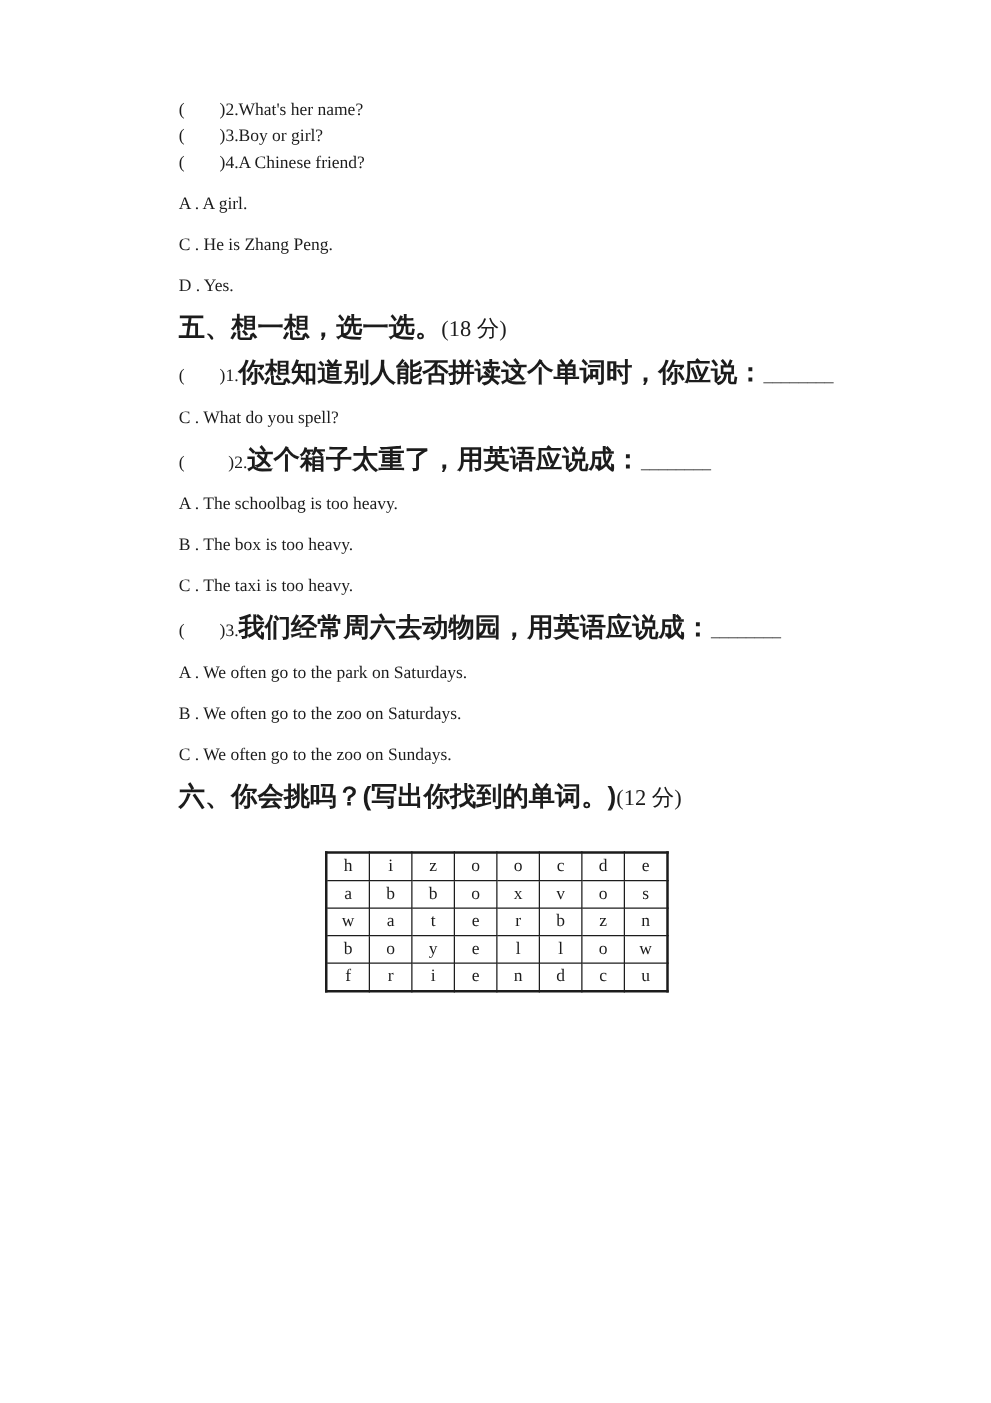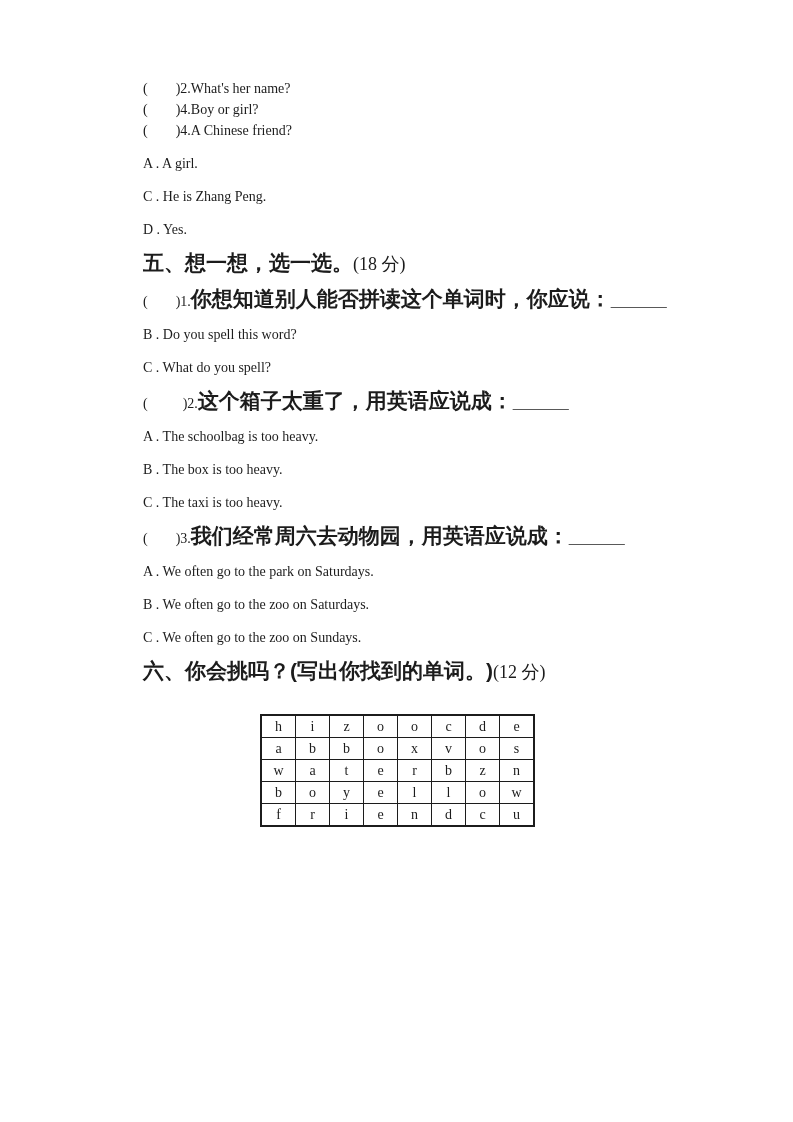--- a/index.html
+++ b/index.html
@@ -67,31 +67,30 @@
     color: #1c1c1c;
   }
 </style>
 </head>
 <body>
 
 <div class="page">
   <div class="content">
 
     <p class="tight">(        )2.What's her name?</p>
-    <p class="tight">(        )4.Boy or girl?</p>
+    <p class="tight">(        )3.Boy or girl?</p>
     <p class="tight">(        )4.A Chinese friend?</p>
 
     <p class="para">A . A girl.</p>
     <p class="para">C . He is Zhang Peng.</p>
     <p class="para">D . Yes.</p>
 
     <p class="para"><span class="sec-title">五、想一想，选一选。</span><span class="sec-score">(18 分)</span></p>
 
     <p class="para"><span>(        )1.</span><span class="cn">你想知道别人能否拼读这个单词时，你应说：</span><span class="blank">________</span></p>
-    <p class="para">B . Do you spell this word?</p>
     <p class="para">C . What do you spell?</p>
 
     <p class="para"><span>(          )2.</span><span class="cn">这个箱子太重了，用英语应说成：</span><span class="blank">________</span></p>
     <p class="para">A . The schoolbag is too heavy.</p>
     <p class="para">B . The box is too heavy.</p>
     <p class="para">C . The taxi is too heavy.</p>
 
     <p class="para"><span>(        )3.</span><span class="cn">我们经常周六去动物园，用英语应说成：</span><span class="blank">________</span></p>
     <p class="para">A . We often go to the park on Saturdays.</p>
     <p class="para">B . We often go to the zoo on Saturdays.</p>

